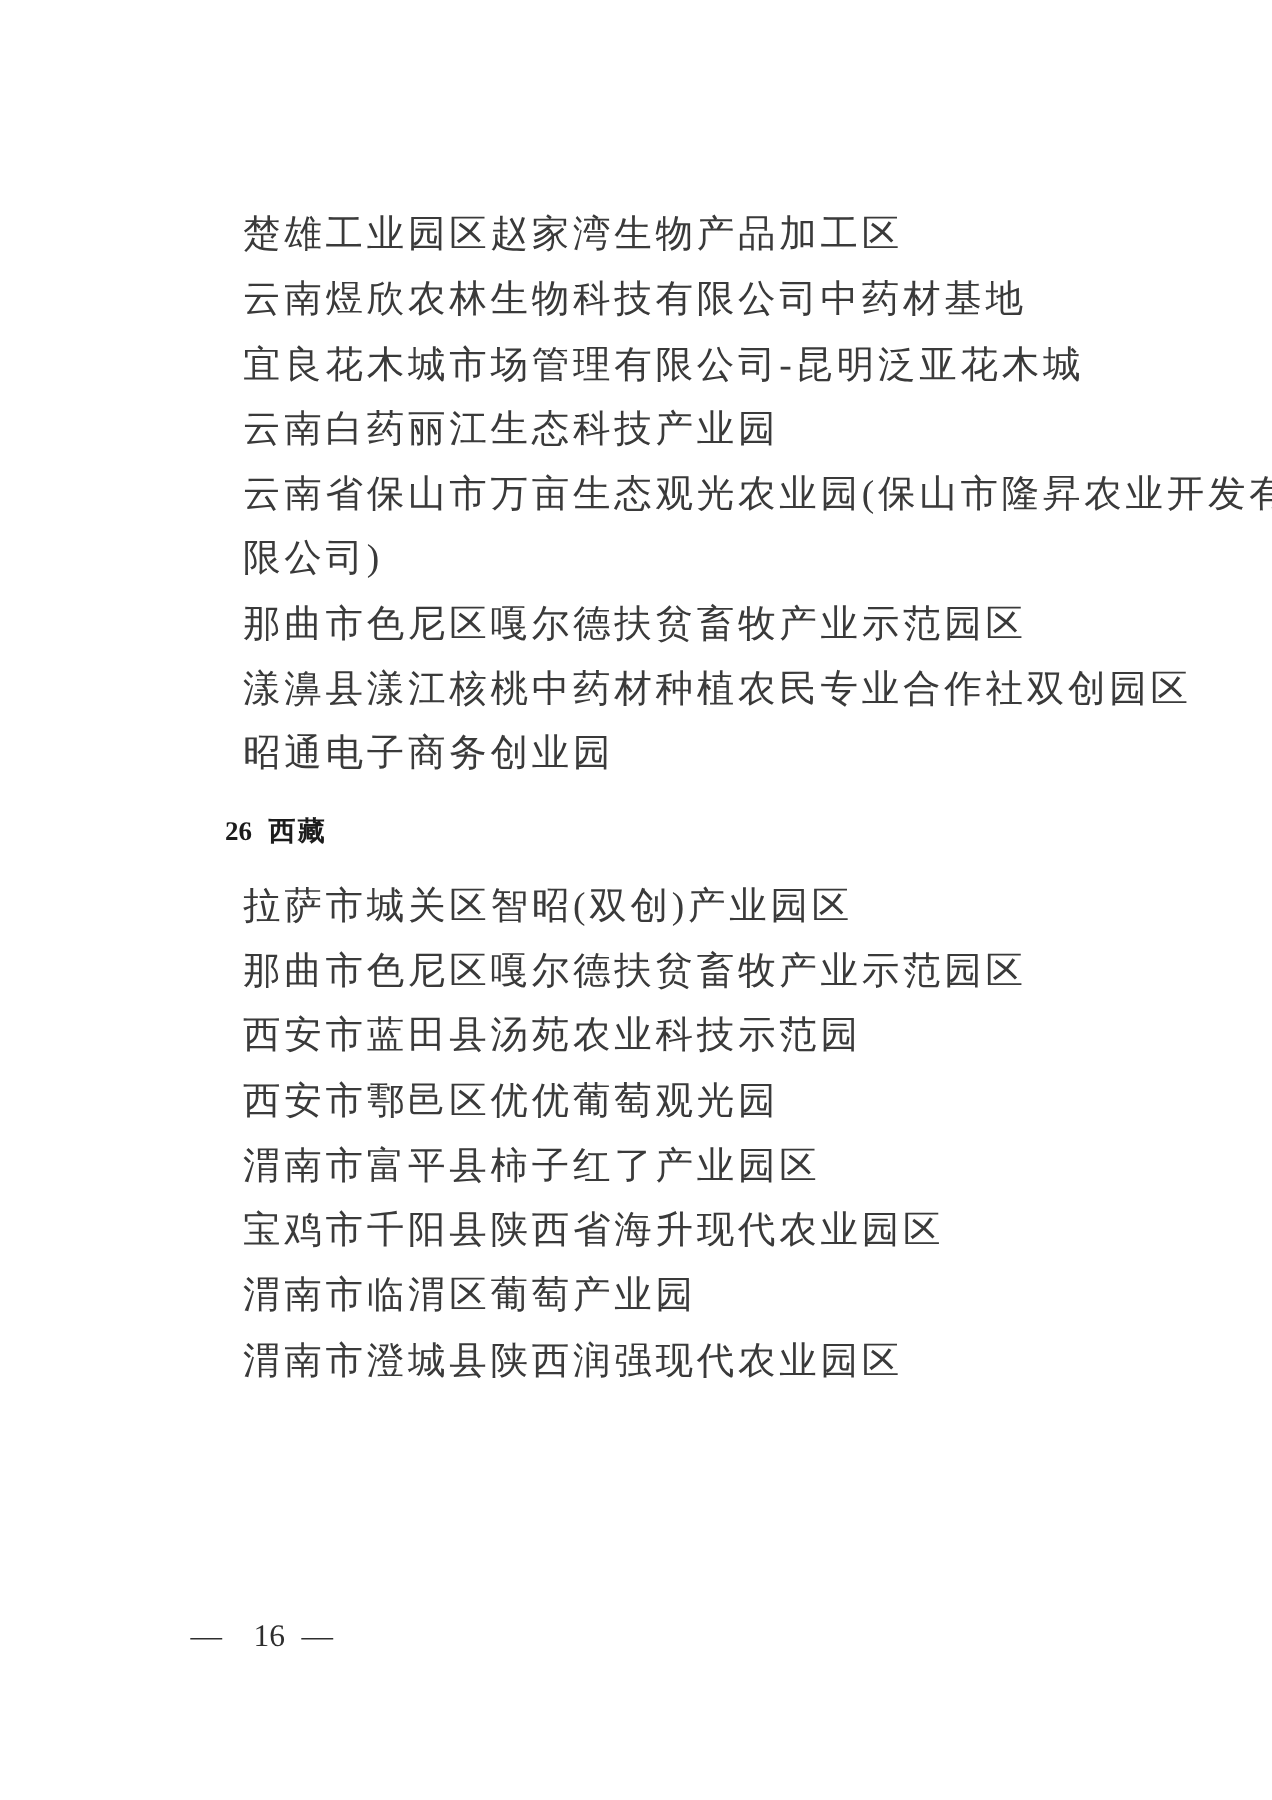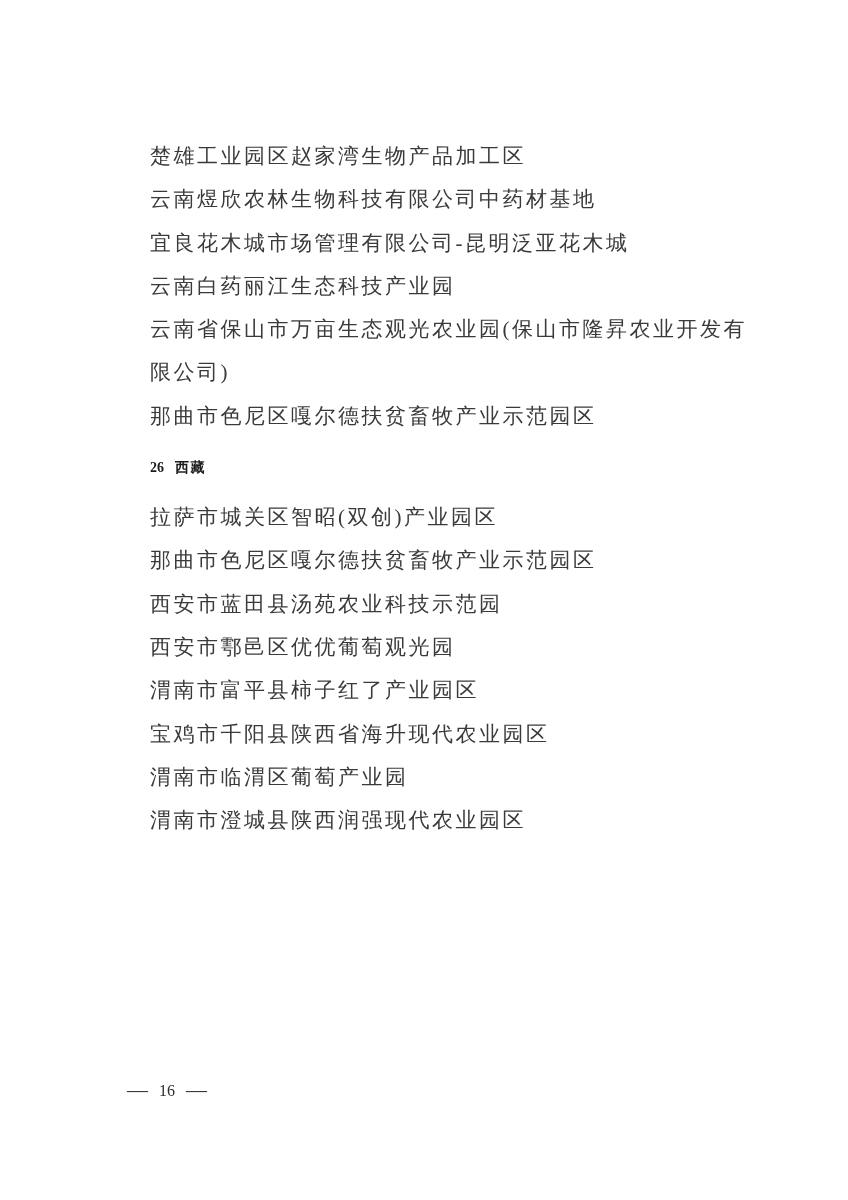--- a/index.html
+++ b/index.html
@@ -24,67 +24,71 @@
     position: absolute;
     top: 0;
     left: 150px;
     right: 60px;
     padding-top: 135px;
   }
   .row {
     white-space: nowrap;
   }
   .row.item {
-    font-size: 21px;
+    font-size: 25px;
     line-height: 43.3px;
     height: 43.3px;
     letter-spacing: 2.5px;
     color: #3a3a3a;
+    margin-left: 12px;
   }
   .row.header {
     margin-top: 7px;
     margin-bottom: 6px;
     height: 45px;
     line-height: 45px;
-    font-size: 14px;
+    font-size: 18px;
     font-weight: 700;
     color: #1c1c1c;
     letter-spacing: 1.5px;
   }
   .row.header .hnum {
     letter-spacing: 0;
     margin-right: 11px;
   }
   .footer {
     position: absolute;
     left: 127px;
     top: 1078px;
     display: flex;
     align-items: center;
     gap: 11px;
     font-size: 21px;
     color: #2e2e2e;
     letter-spacing: 0;
   }
   .footer .pnum {
-    font-size: 16px;
+    font-size: 21px;
+    margin-left: 10px;
   }
 </style>
 </head>
 <body>
 
 <div class="page">
   <div class="doc">
       <div class="row item">楚雄工业园区赵家湾生物产品加工区</div>
       <div class="row item">云南煜欣农林生物科技有限公司中药材基地</div>
       <div class="row item">宜良花木城市场管理有限公司-昆明泛亚花木城</div>
       <div class="row item">云南白药丽江生态科技产业园</div>
       <div class="row item">云南省保山市万亩生态观光农业园(保山市隆昇农业开发有</div>
       <div class="row item cont">限公司)</div>
       <div class="row item">那曲市色尼区嘎尔德扶贫畜牧产业示范园区</div>
+      <div class="row item">漾濞县漾江核桃中药材种植农民专业合作社双创园区</div>
+      <div class="row item">昭通电子商务创业园</div>
       <div class="row header"><span class="hnum">26</span><span class="htitle">西藏</span></div>
       <div class="row item">拉萨市城关区智昭(双创)产业园区</div>
       <div class="row item">那曲市色尼区嘎尔德扶贫畜牧产业示范园区</div>
       <div class="row item">西安市蓝田县汤苑农业科技示范园</div>
       <div class="row item">西安市鄠邑区优优葡萄观光园</div>
       <div class="row item">渭南市富平县柿子红了产业园区</div>
       <div class="row item">宝鸡市千阳县陕西省海升现代农业园区</div>
       <div class="row item">渭南市临渭区葡萄产业园</div>
       <div class="row item">渭南市澄城县陕西润强现代农业园区</div>
     </div>

